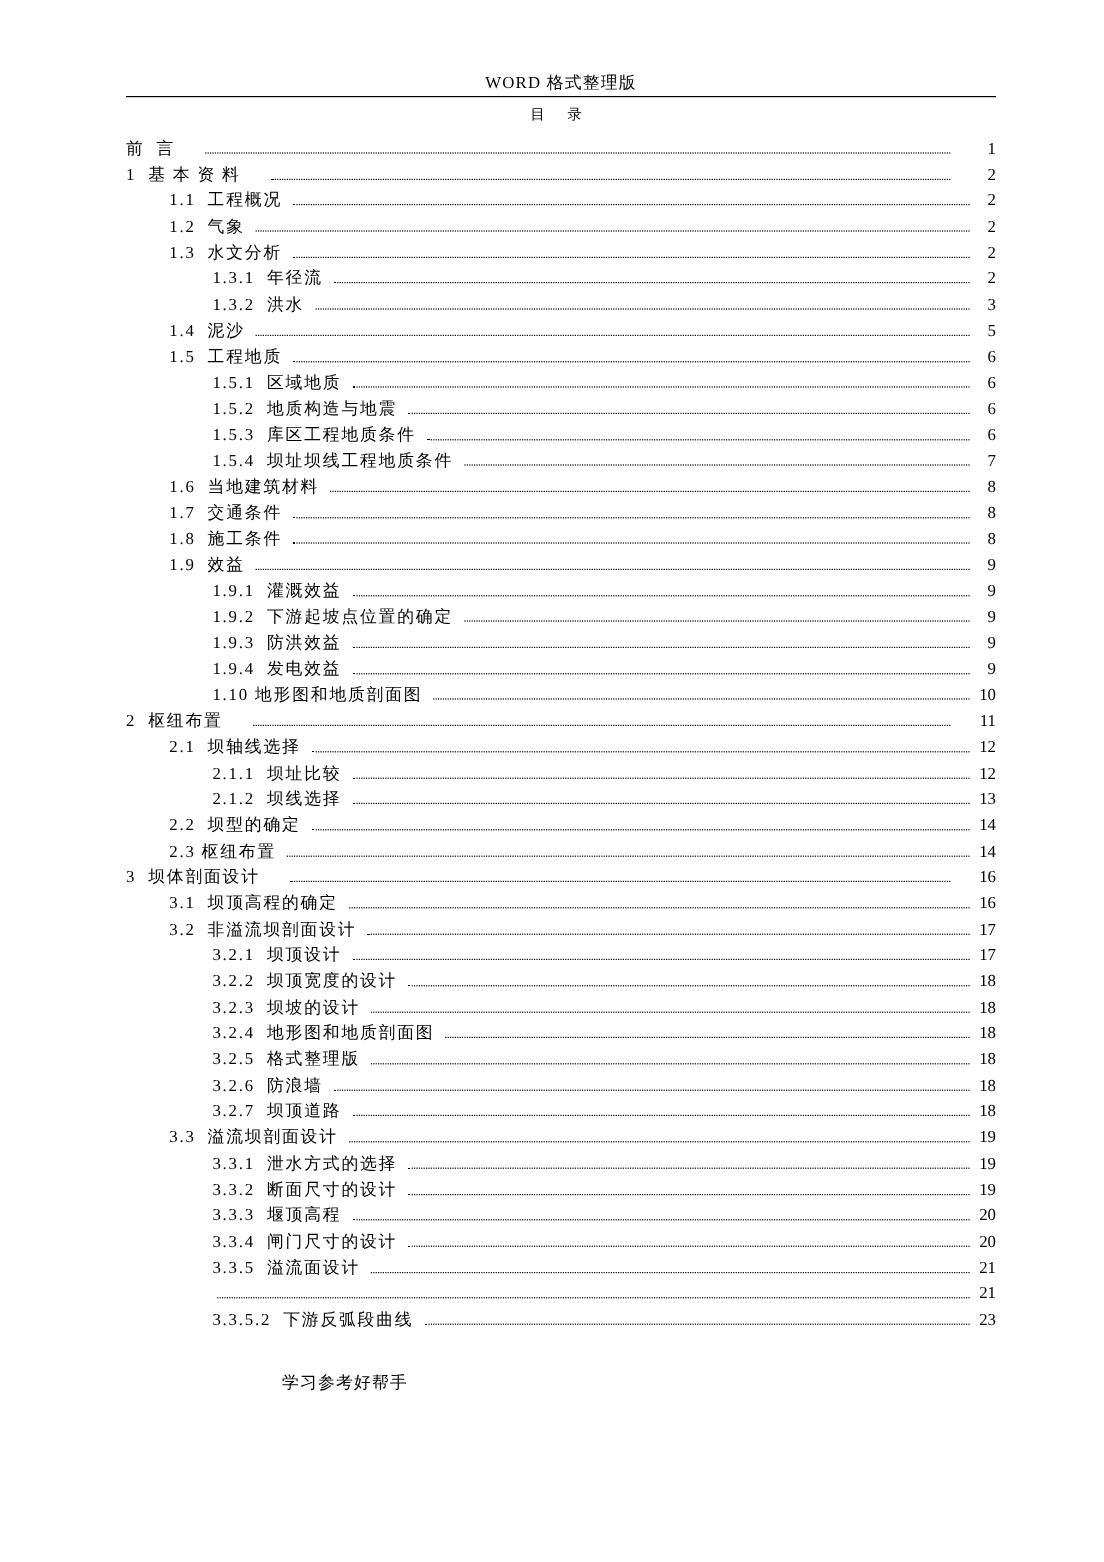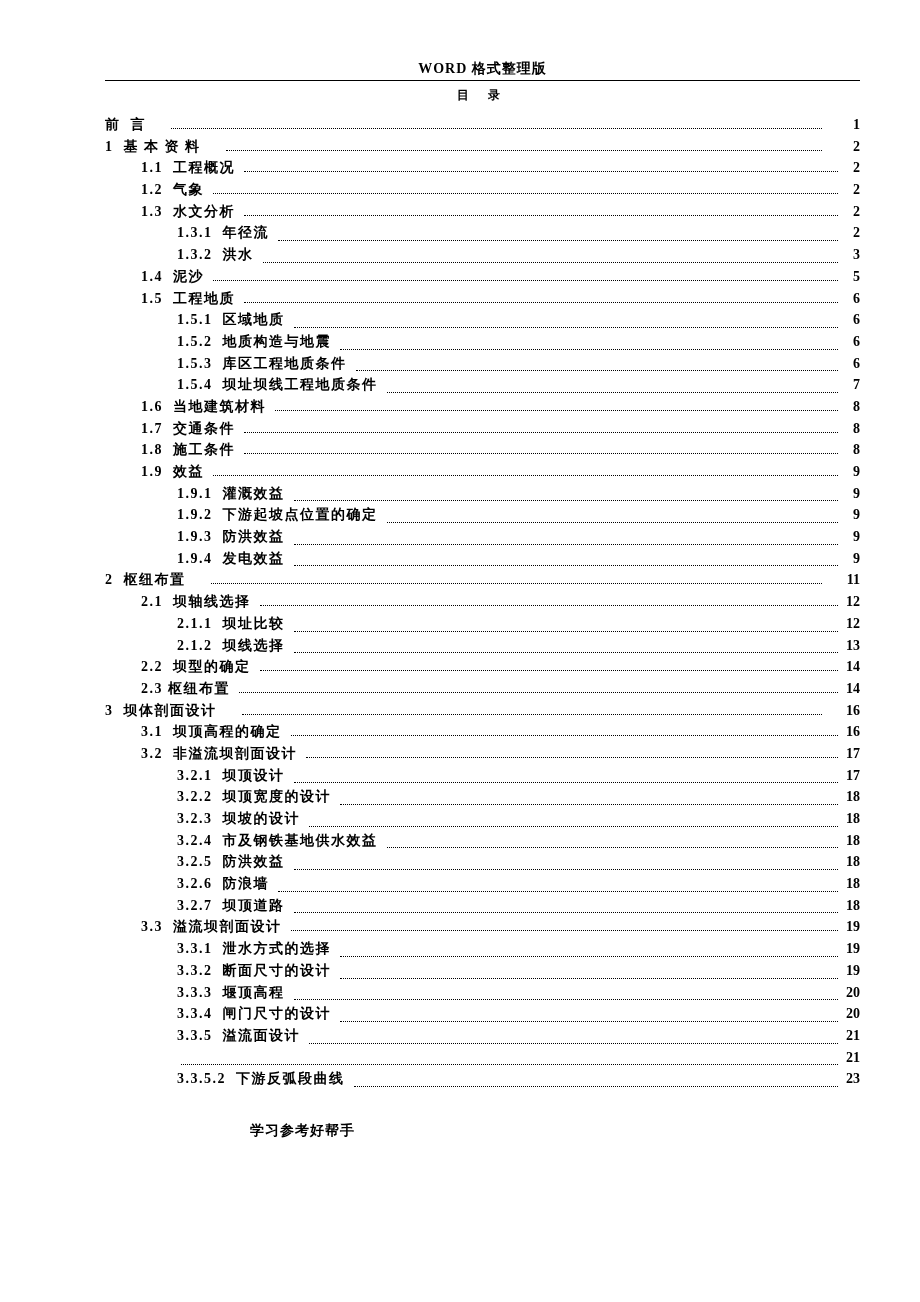--- a/index.html
+++ b/index.html
@@ -5,23 +5,22 @@
   body {
     margin: 0;
     padding: 0;
     background: #fff;
     font-family: "SimSun", "宋体", serif;
     font-size: 14px;
     color: #000;
     width: 920px;
   }
   .page {
-    padding: 60px 60px 30px 105px;
+    padding: 60px 90px 30px 105px;
     box-sizing: border-box;
-    font-weight: bold;
   }
   .header {
     text-align: center;
     font-size: 14px;
     letter-spacing: 1px;
     margin-bottom: 2px;
   }
   .header-rule {
     border: none;
     border-top: 1.5px solid #000;
@@ -51,21 +50,21 @@
     margin: 0 4px 3px 4px;
     min-width: 10px;
   }
   .toc-page {
     white-space: nowrap;
     min-width: 18px;
     text-align: right;
   }
   .ind0 { padding-left: 0; gap: 16px; }
   .ind1 { padding-left: 36px; }
-  .ind2 { padding-left: 72px; align-items: flex-end; }
+  .ind2 { padding-left: 72px; }
   .footer {
     text-align: center;
     font-size: 14px;
     margin-top: 32px;
     letter-spacing: 1px;
     padding-right:360px;
   }
 </style>
 </head>
 <body>
@@ -176,20 +175,25 @@
       <div class="toc-row ind2">
         <span class="toc-label">1.9.3  防洪效益 </span>
         <span class="toc-dots"></span>
         <span class="toc-page">9</span>
       </div>
       <div class="toc-row ind2">
         <span class="toc-label">1.9.4  发电效益 </span>
         <span class="toc-dots"></span>
         <span class="toc-page">9</span>
       </div>
+      <div class="toc-row ind2">
+        <span class="toc-label">1.10 地形图和地质剖面图 </span>
+        <span class="toc-dots"></span>
+        <span class="toc-page">10</span>
+      </div>
       <div class="toc-row ind0">
         <span class="toc-label">2  枢纽布置 </span>
         <span class="toc-dots"></span>
         <span class="toc-page">11</span>
       </div>
       <div class="toc-row ind1">
         <span class="toc-label">2.1  坝轴线选择 </span>
         <span class="toc-dots"></span>
         <span class="toc-page">12</span>
       </div>
@@ -237,26 +241,26 @@
         <span class="toc-label">3.2.2  坝顶宽度的设计 </span>
         <span class="toc-dots"></span>
         <span class="toc-page">18</span>
       </div>
       <div class="toc-row ind2">
         <span class="toc-label">3.2.3  坝坡的设计 </span>
         <span class="toc-dots"></span>
         <span class="toc-page">18</span>
       </div>
       <div class="toc-row ind2">
-        <span class="toc-label">3.2.4  市及钢铁基地供水效益 </span>
-        <span class="toc-dots"></span>
-        <span class="toc-page">18</span>
-      </div>
-      <div class="toc-row ind2">
-        <span class="toc-label">3.2.5  防洪效益 </span>
+        <span class="toc-label">3.2.4  地形图和地质剖面图 </span>
+        <span class="toc-dots"></span>
+        <span class="toc-page">18</span>
+      </div>
+      <div class="toc-row ind2">
+        <span class="toc-label">3.2.5  格式整理版 </span>
         <span class="toc-dots"></span>
         <span class="toc-page">18</span>
       </div>
       <div class="toc-row ind2">
         <span class="toc-label">3.2.6  防浪墙 </span>
         <span class="toc-dots"></span>
         <span class="toc-page">18</span>
       </div>
       <div class="toc-row ind2">
         <span class="toc-label">3.2.7  坝顶道路 </span>

